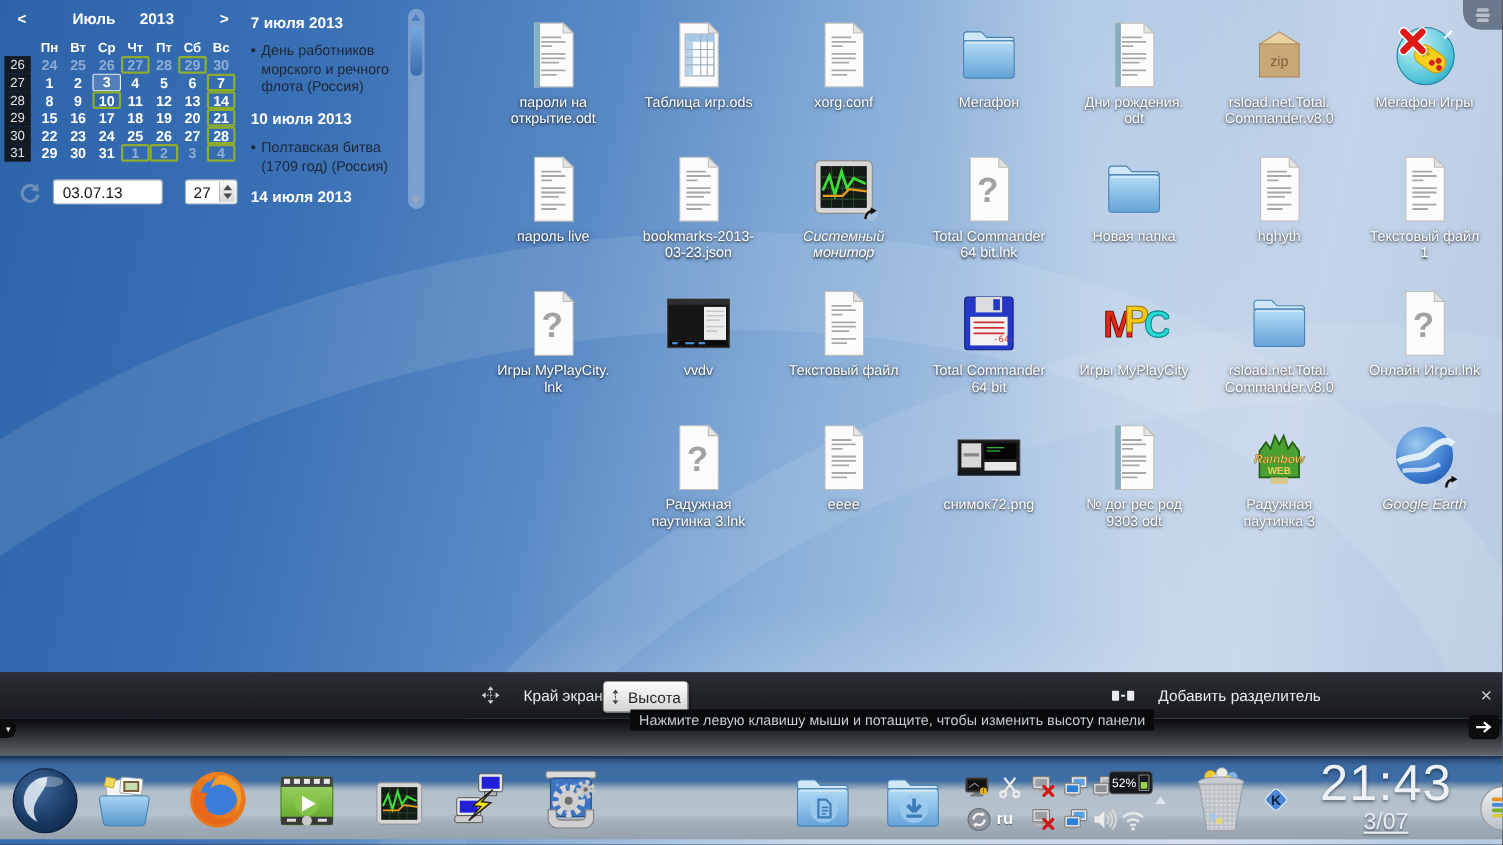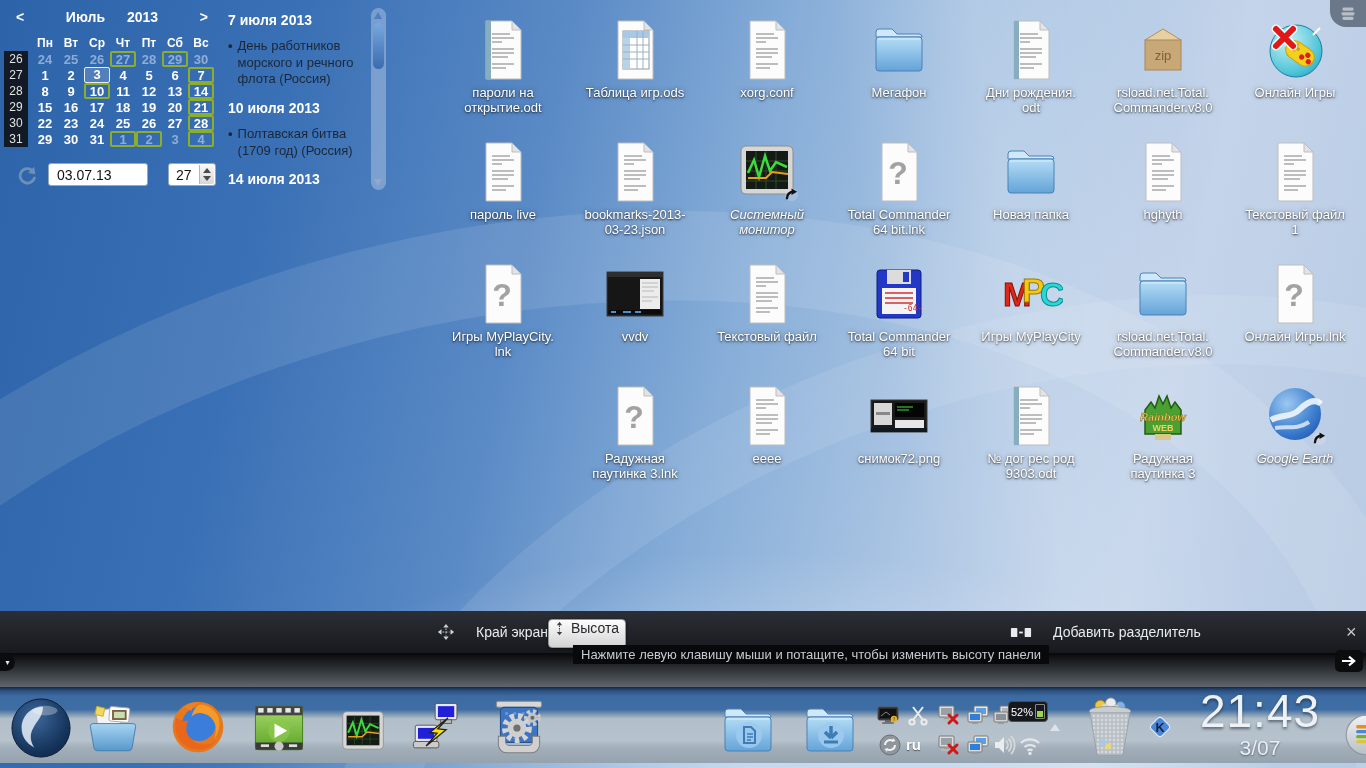--- a/index.html
+++ b/index.html
@@ -56,21 +56,21 @@
   .emblem svg{width:100%;height:100%;}
   .dicon-label{margin-top:3px;font-size:13px;color:#fff;line-height:1.18;white-space:pre-line;
     text-shadow:0 1px 2px rgba(0,0,0,0.7),0 0 5px rgba(0,0,0,0.35);}
   .it{font-style:italic;}
 
   
   .ptoolbar{position:absolute;left:0;top:611px;width:1366px;height:42px;background:linear-gradient(#2b2e34,#17191e);z-index:20;}
   .tb-item{position:absolute;display:flex;align-items:center;gap:21px;color:#e7eaee;font-size:14px;height:42px;top:0;}
   .tb-item svg{display:block;}
   .height-btn{position:absolute;left:548px;top:8px;width:76px;height:27px;background:linear-gradient(#fdfdfd,#d3d3d3);
-    border:1px solid #979797;border-radius:4px;display:flex;align-items:flex-start;justify-content:center;gap:7px;
+    border:1px solid #979797;border-radius:4px;display:flex;align-items:center;justify-content:center;gap:7px;
     color:#26282c;font-size:14px;box-shadow:0 1px 3px rgba(0,0,0,0.55);}
   .tooltip{position:absolute;left:573px;top:645px;height:19px;background:#08090b;color:#c6cbd1;font-size:13px;line-height:19px;
     padding:0 8px;white-space:nowrap;z-index:32;}
   .pshadow{position:absolute;left:0;top:653px;width:1366px;height:34px;z-index:19;
     background:linear-gradient(#07080a,#2c3034 45%,#4b5055 78%,#60666c);}
   .hidebtn-right{position:absolute;right:3px;top:650px;width:28px;height:22px;background:#0b0c0e;border-radius:5px;
     display:flex;align-items:center;justify-content:center;z-index:33;}
   .hidetab-left{position:absolute;left:0;top:654px;width:15px;height:17px;background:#0b0c0e;border-radius:0 9px 9px 0;z-index:33;
     display:flex;align-items:center;justify-content:center;color:#e8e8e8;font-size:8px;}
 
@@ -82,21 +82,21 @@
   .tray-kbd{position:absolute;color:#fff;font-weight:bold;font-size:15px;text-shadow:0 1px 1px rgba(0,0,0,0.5);}
   .tray-badge{position:absolute;width:40px;height:21px;background:#15181c;border:1px solid #4a4e54;border-radius:4px;
     color:#fff;font-size:11px;display:flex;align-items:center;justify-content:center;gap:2px;box-sizing:border-box;}
   .tray-badge .batt{width:8px;height:13px;border:1px solid #888;border-radius:1px;position:relative;}
   .tray-badge .batt i{position:absolute;left:1px;right:1px;bottom:1px;height:6px;background:#9ad84a;}
   .tray-expand{position:absolute;left:1050px;top:724px;border-left:5px solid transparent;border-right:5px solid transparent;
     border-bottom:7px solid #dde3e8;z-index:11;}
   .clock-time{position:absolute;left:1192px;top:684px;width:136px;text-align:center;font-size:46px;color:#eef2f6;
     text-shadow:0 2px 3px rgba(18,30,44,0.55);letter-spacing:1px;z-index:11;}
   .clock-date{position:absolute;left:1192px;top:736px;width:136px;text-align:center;font-size:21px;color:#e9eef3;
-    text-shadow:0 1px 2px rgba(18,30,44,0.5);z-index:11;}
+    text-shadow:0 1px 2px rgba(18,30,44,0.5);z-index:11;text-decoration:underline;}
   .cashew-top{position:absolute;right:0;top:0;width:36px;height:27px;background:rgba(22,32,46,0.5);border-radius:0 0 0 16px;
     display:flex;align-items:center;justify-content:center;z-index:5;}
   .cashew-panel{position:absolute;right:-22px;top:713px;width:44px;height:44px;z-index:12;}
   .cashew-panel svg{width:100%;height:100%;}
 </style>
 </head>
 <body>
 
 <div class="screen">
   <div class="swirl sw1"></div>
@@ -323,21 +323,21 @@
             </g>
             <g stroke="#fff" stroke-width="9" stroke-linecap="round" opacity="0.85">
               <path d="M13 11l17 17M30 11L13 28"></path>
             </g>
             <g stroke="#e01818" stroke-width="6" stroke-linecap="round">
               <path d="M13 11l17 17M30 11L13 28"></path>
             </g>
             <path d="M50 17l7-7" stroke="#fff" stroke-width="2"></path>
           </svg>
         </div>
-        <div class="dicon-label">Онлайн Игры</div>
+        <div class="dicon-label">Мегафон Игры</div>
       </div>
       <div class="dicon" style="left: 438px; top: 140px;">
         <div class="dicon-img">
           <svg viewBox="0 0 64 64">
             <path d="M15 3h26l9 9v49H15z" fill="#fcfcfc" stroke="#bdbdbd"></path>
             <path d="M41 3l9 9h-9z" fill="#e3e3e3" stroke="#bdbdbd"></path>
             <g stroke="#a8a8a8" stroke-width="1.6" fill="none">
               <path d="M21 16h18M21 20h22M21 24h10M21 31h22M21 35h22M21 39h16M21 46h22M21 50h14"></path>
             </g>
           </svg>

